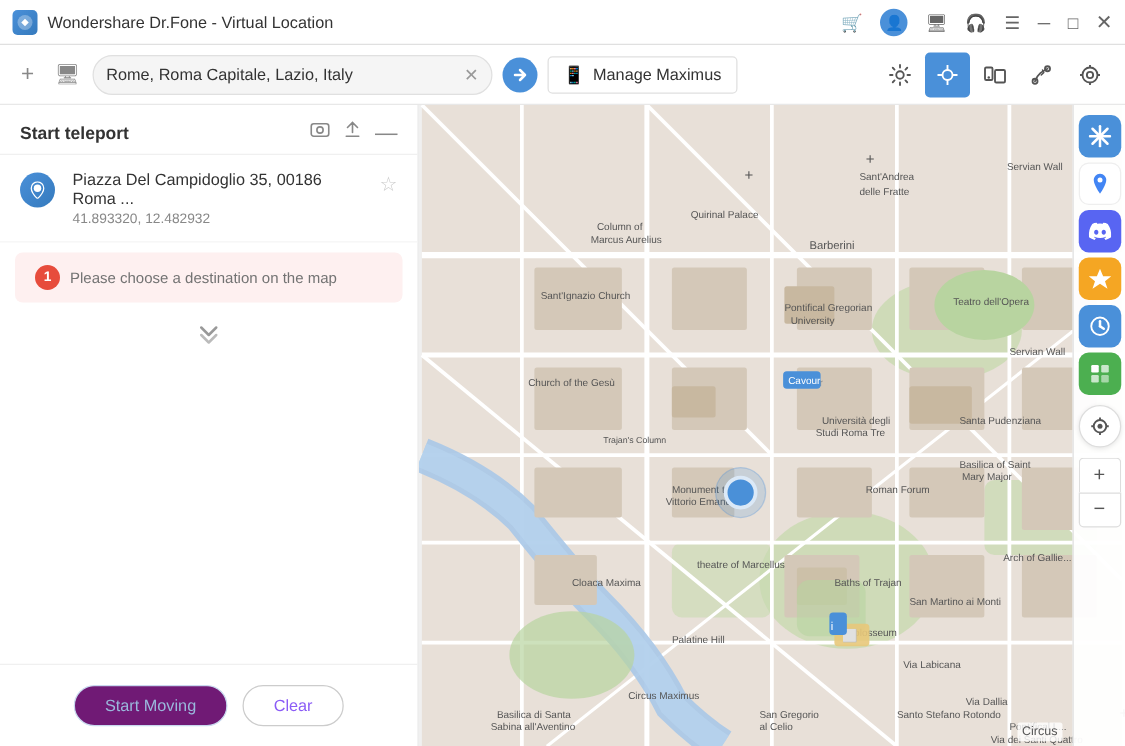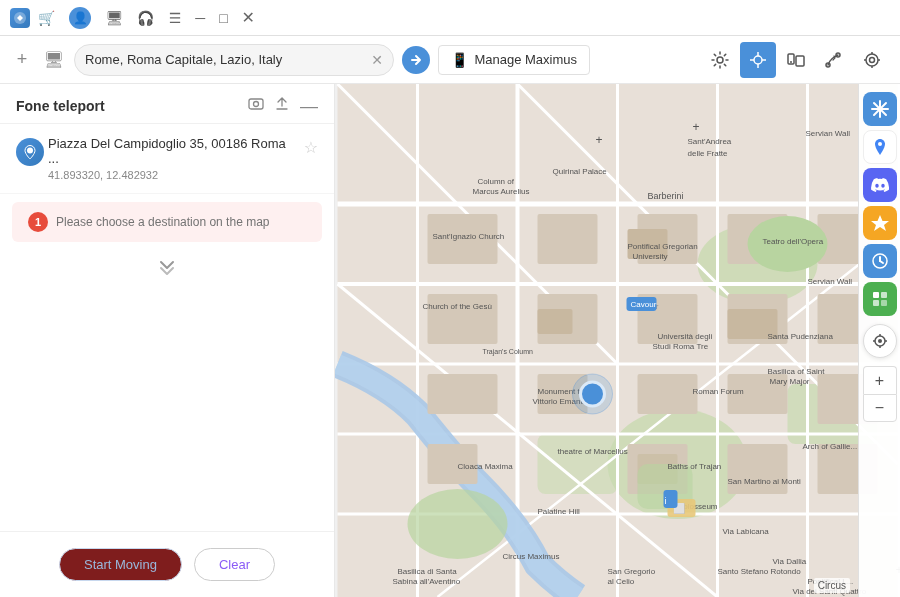--- a/index.html
+++ b/index.html
@@ -170,21 +170,21 @@
       gap: 10px;
       color: #888;
       font-size: 14px;
     }
 
     
     .location-item {
       display: flex;
       align-items: flex-start;
       padding: 12px 16px;
-      gap: 4px;
+      gap: 14px;
       border-bottom: 1px solid #f5f5f5;
     }
     .location-icon {
       width: 28px; height: 28px;
       border-radius: 50%;
       background: linear-gradient(135deg, #4a90d9, #357abd);
       display: flex; align-items: center; justify-content: center;
       color: white;
       font-size: 12px;
       flex-shrink: 0;
@@ -250,21 +250,21 @@
       margin-top: auto;
       padding: 16px;
       display: flex;
       gap: 12px;
       align-items: center;
       justify-content: center;
       border-top: 1px solid #f0f0f0;
     }
     .btn-start {
       padding: 8px 24px;
-      background: #7f1d1d;
+      background: #701a75;
       color: #9ab8dc;
       border: 1px solid #c8d8ee;
       border-radius: 20px;
       font-size: 13px;
       cursor: not-allowed;
     }
     .btn-clear {
       padding: 8px 24px;
       background: #fff;
       color: #8b5cf6;
@@ -364,20 +364,21 @@
 </head>
 <body>
 
 <div class="title-bar">
   <div class="title-bar-logo">
     <svg width="14" height="14" viewBox="0 0 14 14" fill="none">
       <circle cx="7" cy="7" r="6" fill="white" opacity="0.3"></circle>
       <path d="M4 7 L7 4 L10 7 L7 10 Z" fill="white"></path>
     </svg>
   </div>
+  <span class="title-bar-text">Wondershare Dr.Fone - Virtual Location</span>
   <div class="title-bar-controls">
 
     <span class="title-bar-icon">🛒</span>
 
     <span class="title-bar-icon" style="background:#4a90d9;border-radius:50%;width:22px;height:22px;display:flex;align-items:center;justify-content:center;color:white;font-size:12px;">👤</span>
 
     <span class="title-bar-icon">🖥</span>
 
     <span class="title-bar-icon">🎧</span>
 
@@ -457,21 +458,21 @@
       </svg>
     </div>
   </div>
 </div>
 
 <div class="main-content">
 
   <div class="left-panel">
 
     <div class="panel-header">
-      <span class="panel-title">Fone teleport</span>
+      <span class="panel-title">Start teleport</span>
       <div class="panel-header-icons">
         <span style="cursor:pointer;">
           <svg width="16" height="16" viewBox="0 0 16 16" fill="none">
             <rect x="1" y="3" width="14" height="10" rx="2" stroke="#888" stroke-width="1.3"></rect>
             <circle cx="8" cy="8" r="2.5" stroke="#888" stroke-width="1.3"></circle>
           </svg>
         </span>
         <span style="cursor:pointer;">
           <svg width="16" height="16" viewBox="0 0 16 16" fill="none">
             <path d="M8 2v8M4 6l4-4 4 4M3 13h10" stroke="#888" stroke-width="1.3" stroke-linecap="round"></path>

